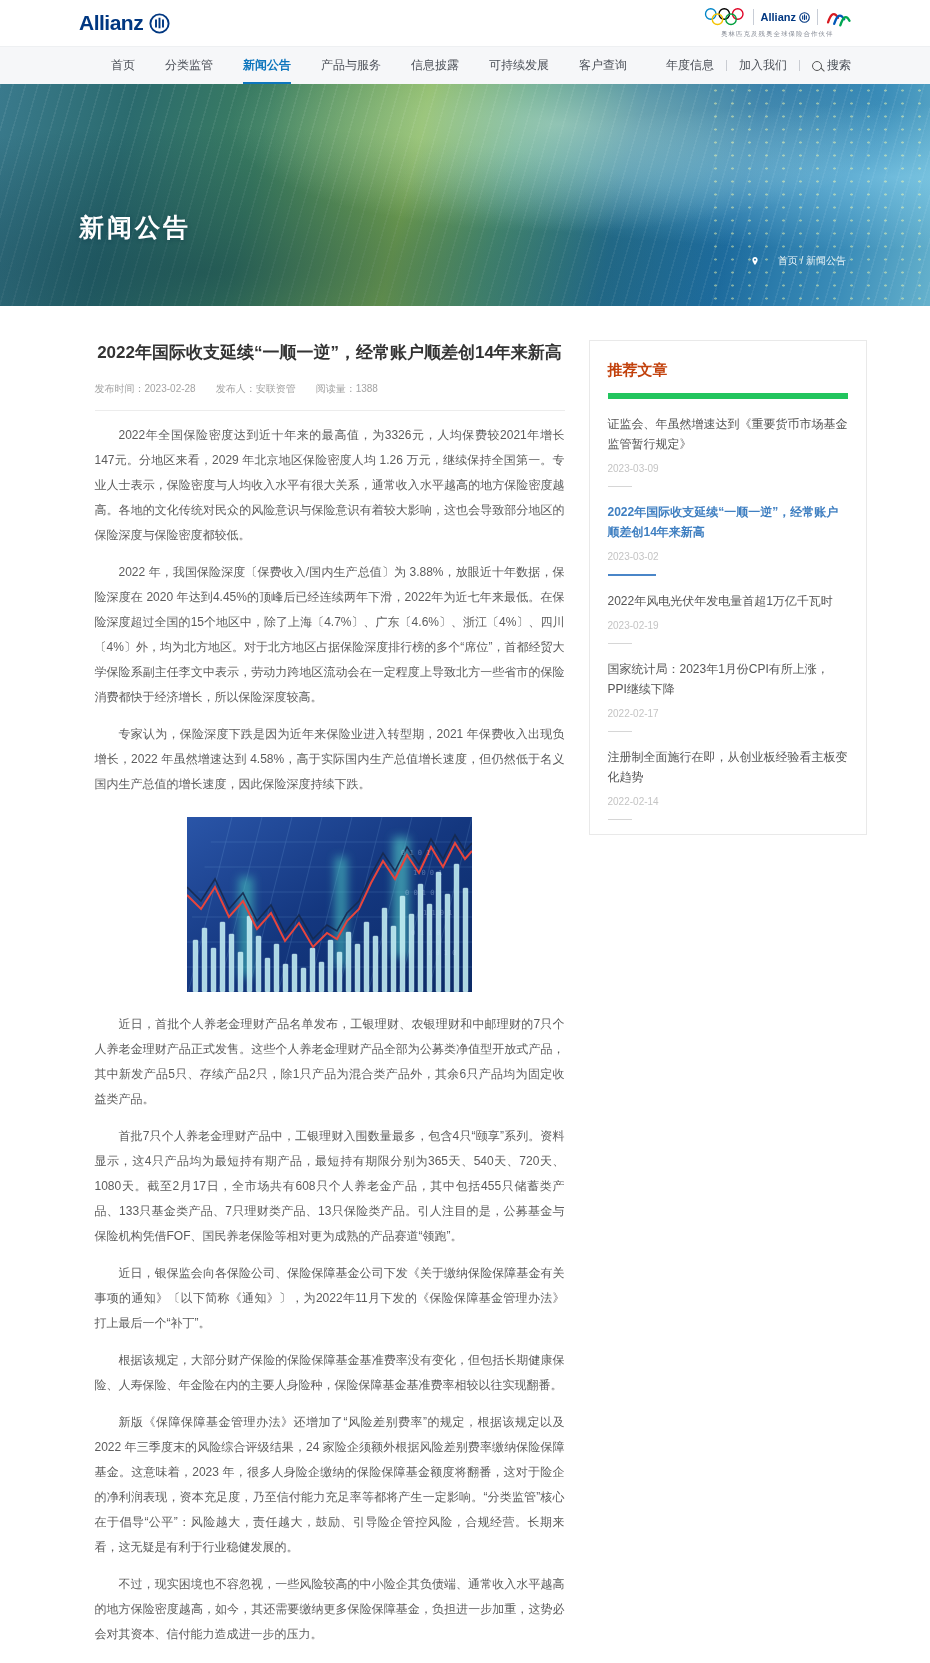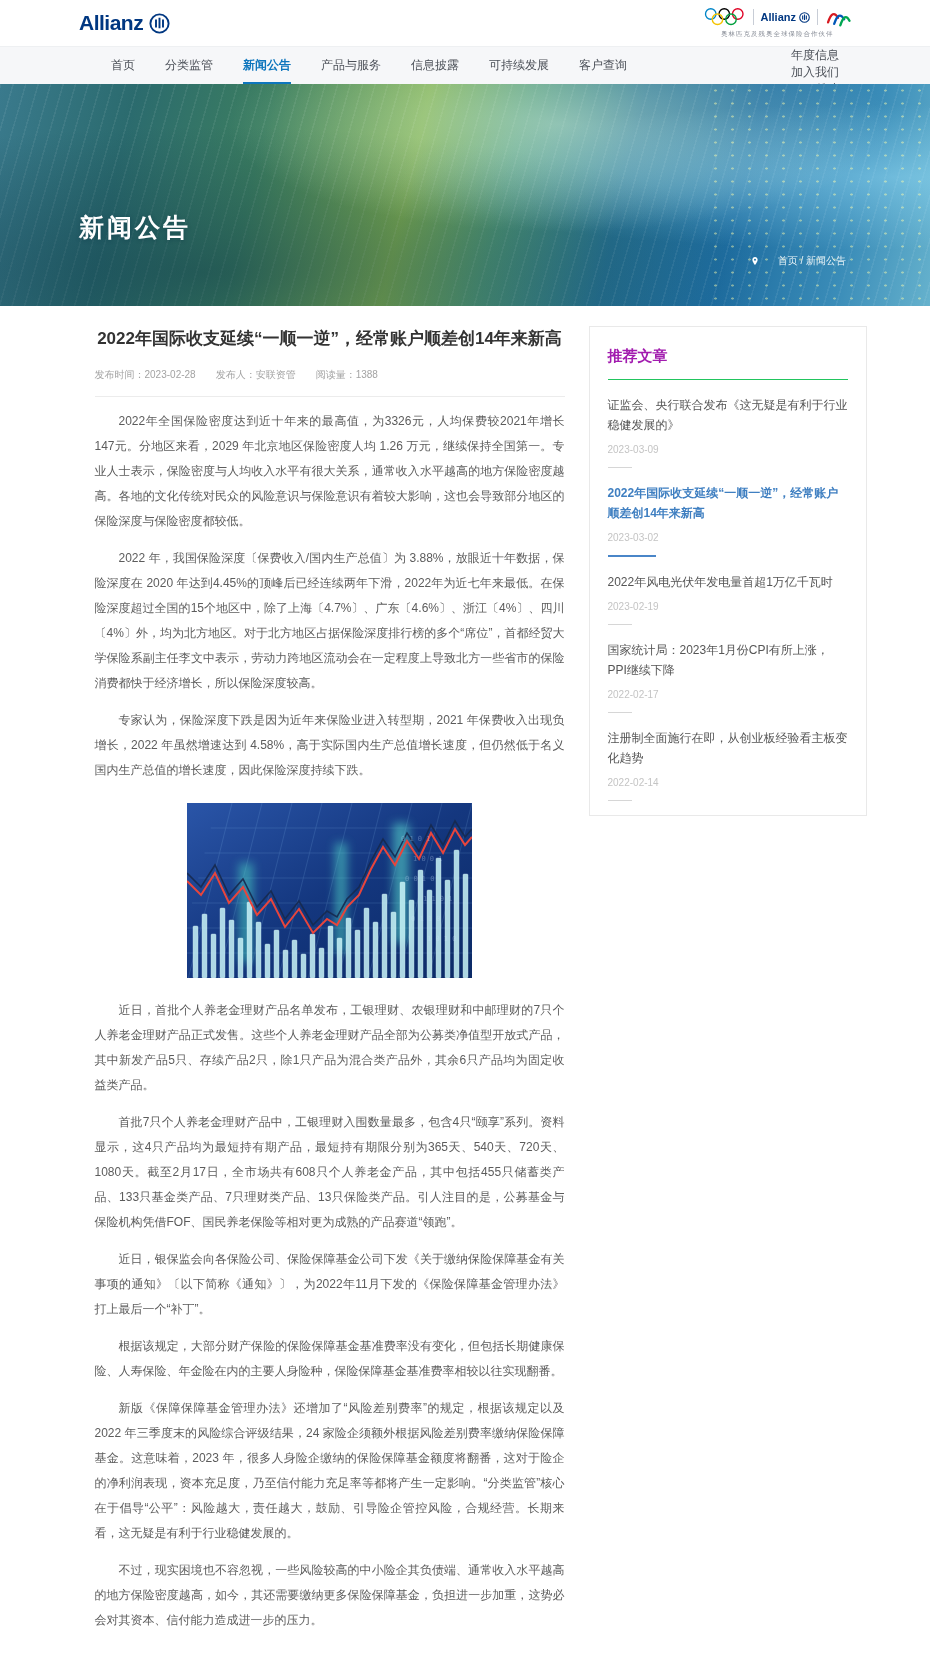--- a/index.html
+++ b/index.html
@@ -23,21 +23,21 @@
   .partner-brand { font-size: 11px; font-weight: bold; color: #003781; display: flex; align-items: center; gap: 3px; }
   .partner-brand svg { width: 11px; height: 11px; }
   .partner-caption { font-size: 6.5px; color: #8a8f99; margin-top: 3px; letter-spacing: 1px; }
 
   
   .nav { height: 38px; background: #f6f7f9; border-top: 1px solid #eef0f2; }
   .nav .container { height: 100%; display: flex; align-items: stretch; justify-content: space-between; }
   .nav-left { display: flex; align-items: stretch; gap: 30px; margin-left: 32px; }
   .nav-item { display: flex; align-items: center; font-size: 12px; color: #4a4f57; cursor: pointer; border-bottom: 2px solid transparent; padding-top: 2px; }
   .nav-item.active { color: #0e76bd; border-bottom-color: #0e76bd; font-weight: bold; }
-  .nav-right { display: flex; align-items: center; font-size: 12px; color: #4a4f57; flex-direction: column; }
+  .nav-right { display: flex; align-items: center; font-size: 12px; color: #4a4f57; }
   .nav-util { cursor: pointer; padding: 0 12px; }
   .nav-right .sep { width: 1px; height: 11px; background: #c9ccd2; }
   .search { display: flex; align-items: center; gap: 5px; cursor: pointer; padding-left: 12px; }
   .search-glyph { position: relative; width: 10px; height: 10px; border: 1.4px solid #555; border-radius: 50%; display: inline-block; }
   .search-glyph::after { content: ""; position: absolute; width: 5px; height: 1.4px; background: #555; transform: rotate(45deg); right: -4px; bottom: -1px; }
 
   
   .hero { position: relative; height: 222px; overflow: hidden; }
   .hero-bg { position: absolute; inset: 0;
     background: linear-gradient(103deg,#3a7a8d 0%,#2b6b6e 14%,#3c7e60 28%,#7fae4f 44%,#4d9374 54%,#256f8e 66%,#1e6da0 78%,#3a8cb8 90%,#66b2cd 100%); }
@@ -48,32 +48,32 @@
                 radial-gradient(ellipse at 22% 85%, rgba(10,50,70,.45), transparent 55%),
                 radial-gradient(ellipse at 96% 42%, rgba(160,230,255,.45), transparent 40%); }
   .hero-sparkle { position: absolute; top: 0; right: 0; width: 24%; height: 100%; opacity: .5;
     background-image: radial-gradient(rgba(255,255,170,.9) 1px, transparent 1.8px);
     background-size: 17px 13px; }
   .hero-title { position: absolute; left: 79px; bottom: 62px; color: #fff; font-size: 25px; letter-spacing: 3px; text-shadow: 0 1px 4px rgba(0,40,60,.4); }
   .hero-breadcrumb { position: absolute; right: 84px; bottom: 38px; color: #eaf4f8; font-size: 10px; display: flex; align-items: center; gap: 19px; cursor: pointer; }
   .pin-icon { width: 8px; height: 8px; }
 
   
-  .main { padding: 20px 0 0; margin-left: 31px; }
+  .main { padding: 34px 0 0; margin-left: 31px; }
   .main .container { display: flex; gap: 24px; align-items: flex-start; }
   .article-col { width: 470px; flex: none; }
   .article-title { font-size: 17px; font-weight: bold; text-align: center; line-height: 1.55; color: #333; }
   .article-meta { display: flex; gap: 20px; margin-top: 16px; font-size: 10px; color: #a3a3a3; }
   .article-divider { border: none; border-top: 1px solid #ececec; margin: 14px 0 6px; }
   .article-body p { font-size: 12px; color: #5c5c5c; line-height: 25px; text-indent: 2em; text-align: justify; margin: 12px 0; }
   .figure { width: 285px; height: 175px; margin: 20px auto; display: block; }
 
   
   .sidebar { width: 278px; flex: none; border: 1px solid #e9e9e9; padding: 20px 18px 14px; }
-  .sidebar-title { font-size: 15px; font-weight: bold; color: #a21caf; padding-bottom: 13px; border-bottom: 1px solid #22c55e; }
+  .sidebar-title { font-size: 15px; font-weight: bold; color: #c2410c; padding-bottom: 13px; border-bottom: 6px solid #22c55e; }
   .sb-item { padding-top: 15px; cursor: pointer; }
   .sb-item-title { font-size: 12px; color: #555; line-height: 20px; }
   .sb-item.active .sb-item-title { color: #3f7fc1; font-weight: bold; }
   .sb-item-date { font-size: 10px; color: #c4c4c4; margin-top: 9px; }
   .sb-dash { width: 24px; border-bottom: 1px solid #d6d6d6; margin-top: 12px; }
   .sb-item.active .sb-dash { width: 48px; border-bottom: 2px solid #4a86c8; }
 </style>
 </head>
 <body>
 
@@ -244,21 +244,21 @@
         <p>新版《保障保障基金管理办法》还增加了“风险差别费率”的规定，根据该规定以及 2022 年三季度末的风险综合评级结果，24 家险企须额外根据风险差别费率缴纳保险保障基金。这意味着，2023 年，很多人身险企缴纳的保险保障基金额度将翻番，这对于险企的净利润表现，资本充足度，乃至信付能力充足率等都将产生一定影响。“分类监管”核心在于倡导“公平”：风险越大，责任越大，鼓励、引导险企管控风险，合规经营。长期来看，这无疑是有利于行业稳健发展的。</p>
         <p>不过，现实困境也不容忽视，一些风险较高的中小险企其负债端、通常收入水平越高的地方保险密度越高，如今，其还需要缴纳更多保险保障基金，负担进一步加重，这势必会对其资本、信付能力造成进一步的压力。</p>
       </div>
 
     </article>
 
     <aside class="sidebar">
       <div class="sidebar-title">推荐文章</div>
 
       <div class="sb-item">
-        <div class="sb-item-title">证监会、央行联合发布《这无疑是有利于行业稳健发展的》</div>
+        <div class="sb-item-title">证监会、年虽然增速达到《重要货币市场基金监管暂行规定》</div>
         <div class="sb-item-date">2023-03-09</div>
         <div class="sb-dash"></div>
       </div>
       <div class="sb-item active">
         <div class="sb-item-title">2022年国际收支延续“一顺一逆”，经常账户顺差创14年来新高</div>
         <div class="sb-item-date">2023-03-02</div>
         <div class="sb-dash"></div>
       </div>
       <div class="sb-item">
         <div class="sb-item-title">2022年风电光伏年发电量首超1万亿千瓦时</div>

